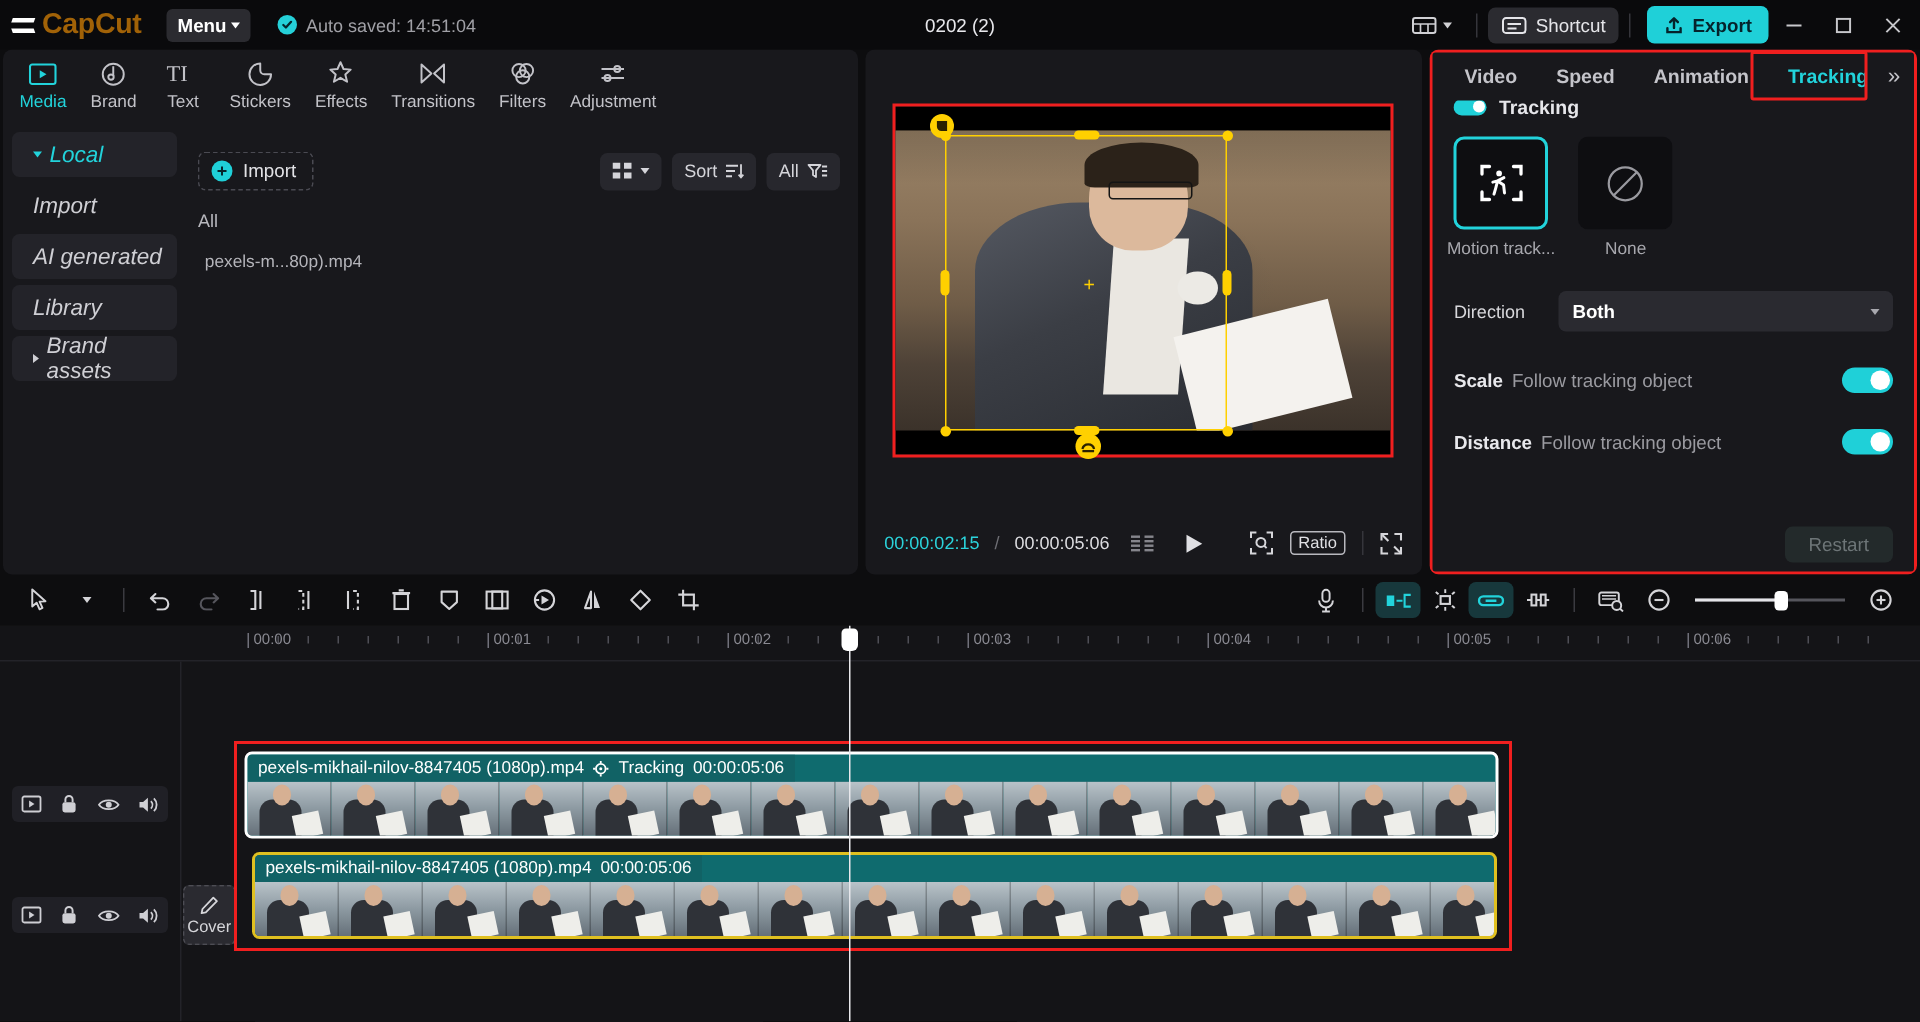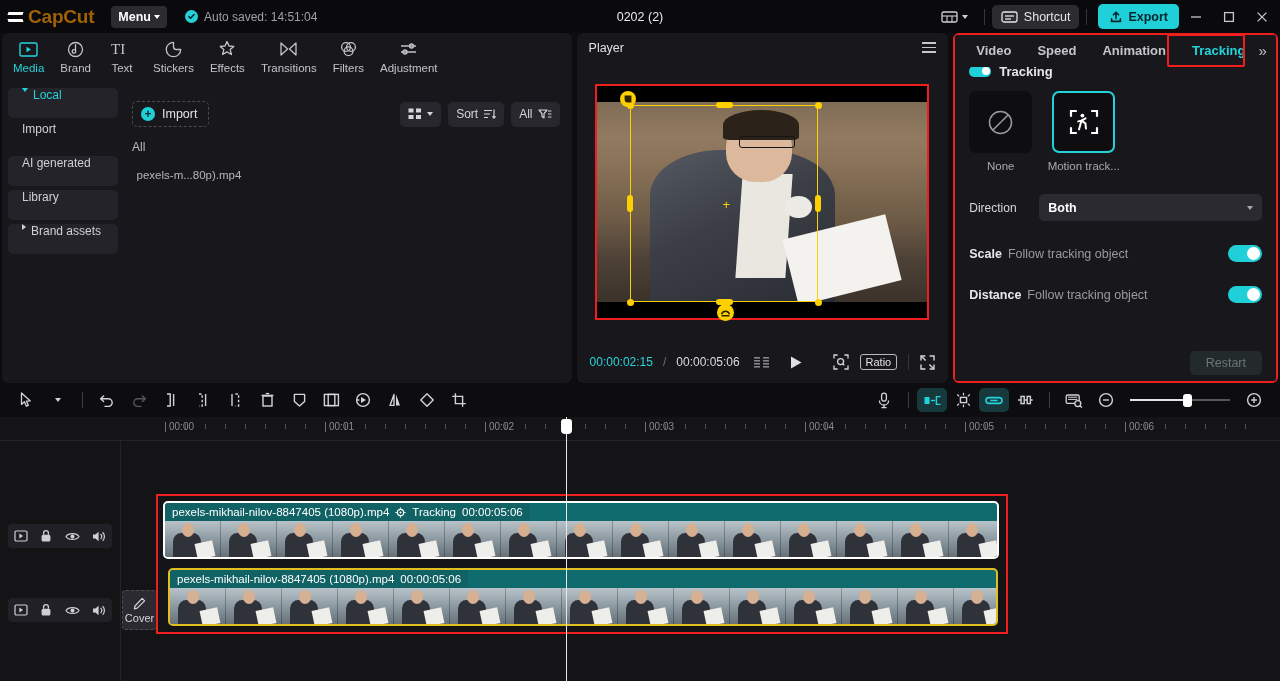--- a/index.html
+++ b/index.html
@@ -67,22 +67,22 @@
   .tab {
     min-width: 44px; height: 45px; display: flex; flex-direction: column; align-items: center;
     justify-content: center; gap: 3px; cursor: pointer; padding: 0 7px;
     font-size: 11.5px; color: #c2c2c8;
   }
   .tab.active { color: #22d3db; }
   .tab .ti { height: 19px; display: flex; align-items: center; justify-content: center; }
   .panel-body { flex: 1; display: flex; min-height: 0; }
   .side-nav { width: 122px; padding: 8px 6px 0 6px; display: flex; flex-direction: column; gap: 4px; flex: none; }
   .side-item {
-    height: 30px; border-radius: 5px; display: flex; 
-    padding-left: 14px; font-size: 12px; color: #cfcfd4; cursor: pointer; gap: 5px;
+    height: 30px; border-radius: 5px; display: flex; align-items: center;
+    padding-left: 14px; font-size: 15px; color: #cfcfd4; cursor: pointer; gap: 5px; font-style: italic;
   }
   .side-item.boxed { background: #232329; }
   .side-item.active { color: #22d3db; }
   .tri-d { width: 0; height: 0; border-left: 3.5px solid transparent; border-right: 3.5px solid transparent; border-top: 4px solid currentColor; }
   .tri-r { width: 0; height: 0; border-top: 3.5px solid transparent; border-bottom: 3.5px solid transparent; border-left: 4px solid currentColor; }
   .content-col { flex: 1; padding: 10px 12px 0 8px; min-width: 0; display: flex; flex-direction: column; }
   .searchbar {
     height: 27px; background: #0c0c0e; border-radius: 5px; display: flex; align-items: center;
     gap: 7px; padding: 0 10px; font-size: 12px; color: #76767c; cursor: text;
   }
@@ -505,28 +505,20 @@
           <div class="media-grid">
             <div class="media-card">
               <div class="media-name">pexels-m...80p).mp4</div>
             </div>
           </div>
         </div>
       </div>
     </div>
 
     <div class="player-panel">
-      <div class="player-head">
-        <span class="player-title">Player</span>
-        <span class="hamb">
-            <i></i>
-            <i></i>
-            <i></i>
-          </span>
-      </div>
       <div class="stage-wrap">
         <div class="stage">
           <div class="video-img">
             <span class="v-figure"></span>
               <span class="v-shirt"></span>
               <span class="v-head"></span>
             <span class="v-hair"></span>
               <span class="v-glasses"></span>
               <span class="v-badge"></span>
               <span class="v-paper"></span>
@@ -615,38 +607,38 @@
           </div>
         <div class="rp-more">»</div>
         <div class="tab-hl" style="left:214px; top:1px; width:78px; height:33px;"></div>
       </div>
       <div class="rp-body">
         <div class="tracking-head" style="margin-top:-5px;">
           <span class="sw-sm"></span>
           <span class="track-title">Tracking</span>
         </div>
         <div class="opt-row">
+          <div class="opt sel">
+            <span class="opt-tile">
+              <svg width="34" height="30" viewBox="0 0 34 30">
+                <path d="M4 9 V4 H9 M25 4 H30 V9 M30 21 V26 H25 M9 26 H4 V21" fill="none" stroke="#fff" stroke-width="2.2" stroke-linecap="round"></path>
+                <circle cx="15.4" cy="8.6" r="1.9" fill="#fff"></circle>
+                <path d="M18.6 11.4 L14.4 13.6 L13.2 18.2 M14.4 13.6 L18.4 16.4 L19 21.6 M13.2 18.2 L12 22.4 M14.4 13.6 L11.2 14.4" stroke="#fff" stroke-width="2" fill="none" stroke-linecap="round" stroke-linejoin="round"></path>
+              </svg>
+            </span>
+            <span class="opt-label">Motion track...</span>
+          </div>
           <div class="opt">
             <span class="opt-tile">
               <svg width="27" height="27" viewBox="0 0 27 27">
                   <circle cx="13.5" cy="13.5" r="11" fill="none" stroke="#9a9aa0" stroke-width="1.5"></circle>
                   <line x1="5.7" y1="21.3" x2="21.3" y2="5.7" stroke="#9a9aa0" stroke-width="1.5"></line>
                 </svg>
             </span>
             <span class="opt-label">None</span>
-          </div>
-          <div class="opt sel">
-            <span class="opt-tile">
-              <svg width="34" height="30" viewBox="0 0 34 30">
-                <path d="M4 9 V4 H9 M25 4 H30 V9 M30 21 V26 H25 M9 26 H4 V21" fill="none" stroke="#fff" stroke-width="2.2" stroke-linecap="round"></path>
-                <circle cx="15.4" cy="8.6" r="1.9" fill="#fff"></circle>
-                <path d="M18.6 11.4 L14.4 13.6 L13.2 18.2 M14.4 13.6 L18.4 16.4 L19 21.6 M13.2 18.2 L12 22.4 M14.4 13.6 L11.2 14.4" stroke="#fff" stroke-width="2" fill="none" stroke-linecap="round" stroke-linejoin="round"></path>
-              </svg>
-            </span>
-            <span class="opt-label">Motion track...</span>
           </div>
         </div>
         <div class="field-row">
           <span class="field-label">Direction</span>
           <div class="select">
             <span>Both</span>
             <span class="sc caret-d"></span>
           </div>
         </div>
         <div class="toggle-row">

